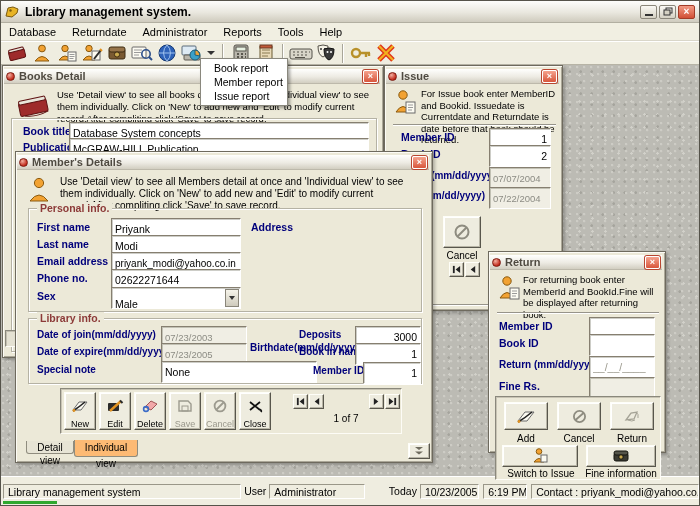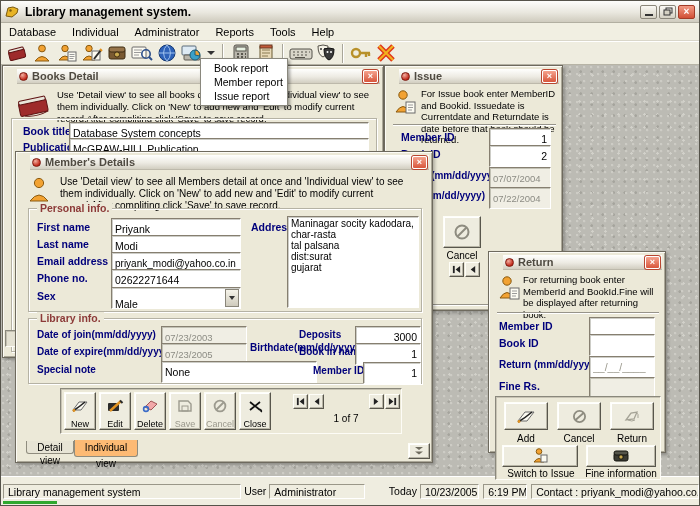--- a/index.html
+++ b/index.html
@@ -24,21 +24,21 @@
   .tsep{width:2px;height:19px;border-left:1px solid #A9A699;border-right:1px solid #FFF;margin:0 4px;}
   .caret{width:0;height:0;border-left:4px solid transparent;border-right:4px solid transparent;border-top:4px solid #333;margin:0 3px;}
   
   .mdi{position:absolute;left:0;top:64px;width:700px;height:421px;background-color:#BCBBB4;
     background-image:radial-gradient(circle at 30% 30%,#CDCCC5 1px,transparent 1.6px),
                      radial-gradient(circle at 70% 60%,#A5A49D 1px,transparent 1.6px),
                      radial-gradient(circle at 50% 80%,#D2D1CA 1px,transparent 1.4px);
     background-size:7px 7px,11px 11px,13px 13px;}
   .win{position:absolute;background:#ECE9D8;border:1px solid #6E6A5E;
        box-shadow:inset 1px 1px 0 #FCFBF5,inset -1px -1px 0 #ABA798,2px 2px 3px rgba(0,0,0,.25);}
-  .tbar{position:absolute;left:14px;right:3px;top:3px;height:15px;display:flex;align-items:center;
+  .tbar{position:absolute;left:1px;right:3px;top:3px;height:15px;display:flex;align-items:center;
         background:linear-gradient(#FFFFFE,#EDEBE3 55%,#D2CEC1);border-bottom:1px solid #BDB9AB;padding:0 2px;}
   .tbar .wt{font-weight:bold;font-size:11px;color:#4F4A41;margin-left:4px;white-space:nowrap;}
   .ball{width:9px;height:9px;border-radius:50%;background:radial-gradient(circle at 35% 30%,#F2AFA0,#C22A1C 70%);border:1px solid #7E1A10;}
   .xbtn{margin-left:auto;width:15px;height:13px;border-radius:2px;border:1px solid #FFF;
         background:linear-gradient(#F5A28D,#D8563C);color:#fff;font-size:9px;font-weight:bold;
         display:flex;align-items:center;justify-content:center;box-shadow:0 0 0 1px #B8452F;}
   .lbl{position:absolute;font-weight:bold;color:#00007B;font-size:10.5px;white-space:nowrap;}
   .inp{position:absolute;height:15px;border:1px solid;border-color:#867F70 #FFF #FFF #867F70;
        background:#fff;font:10.5px "Liberation Sans","DejaVu Sans",sans-serif;padding:10px 3px;
        box-shadow:inset 1px 1px 0 rgba(90,88,70,.30);}
@@ -99,21 +99,21 @@
             <rect x="3" y="1" width="6" height="5" fill="none" stroke="#333"></rect>
             <rect x="1" y="3" width="6" height="5" fill="#D5D1C3" stroke="#333"></rect>
           </svg>
       </span>
       <span class="wc red">×</span>
     </span>
   </div>
 
   <div class="menubar">
     <span class="mi">Database</span>
-    <span class="mi">Individual</span>
+    <span class="mi">Returndate</span>
     <span class="mi">Administrator</span>
     <span class="mi">Reports</span>
     <span class="mi">Tools</span>
     <span class="mi">Help</span>
   </div>
 
   <div class="toolbar">
     <span class="ic">
       <svg width="22" height="20" viewBox="0 0 22 20">
           <g transform="rotate(-14 11 11)">
@@ -323,25 +323,20 @@
         <span class="lbl" style="left:8px;top:63px">Phone no.</span>
         <input class="inp" style="left: 82px; top: 60px; width: 130px;" value="02622271644">
         <span class="lbl" style="left:8px;top:81px">Sex</span>
         <div class="inp" style="left:82px;top:78px;width:130px;height:16px">
           <span>Male</span>
           <span class="combo-arrow">
             <span style="width:0;height:0;border-left:3.5px solid transparent;border-right:3.5px solid transparent;border-top:4px solid #333"></span>
           </span>
         </div>
         <span class="lbl" style="left:222px;top:12px">Address</span>
-        <textarea class="addr" style="left: 258px; top: 7px; width: 132px; height: 92px;">Maninagar socity kadodara,
-char-rasta
-tal palsana
-dist:surat
-gujarat</textarea>
 
       </div>
       <span class="lbl" style="left:234px;top:190px;font-size:10px">Birthdate(mm/dd/yyyy)</span>
       <input class="inp dis" style="left: 348px; top: 187px; width: 56px; font-size: 9px;" value="05/11/1984">
 
       <div class="groupbox" style="left:12px;top:166px;width:394px;height:66px">
         <span class="legend">Library info.</span>
         <span class="lbl" style="left:8px;top:10px;font-size:10px">Date of join(mm/dd/yyyy)</span>
         <input class="inp dis" style="left: 132px; top: 7px; width: 86px; font-size: 9.5px;" value="07/23/2003">
         <span class="lbl" style="left:270px;top:10px;font-size:10px">Deposits</span>

